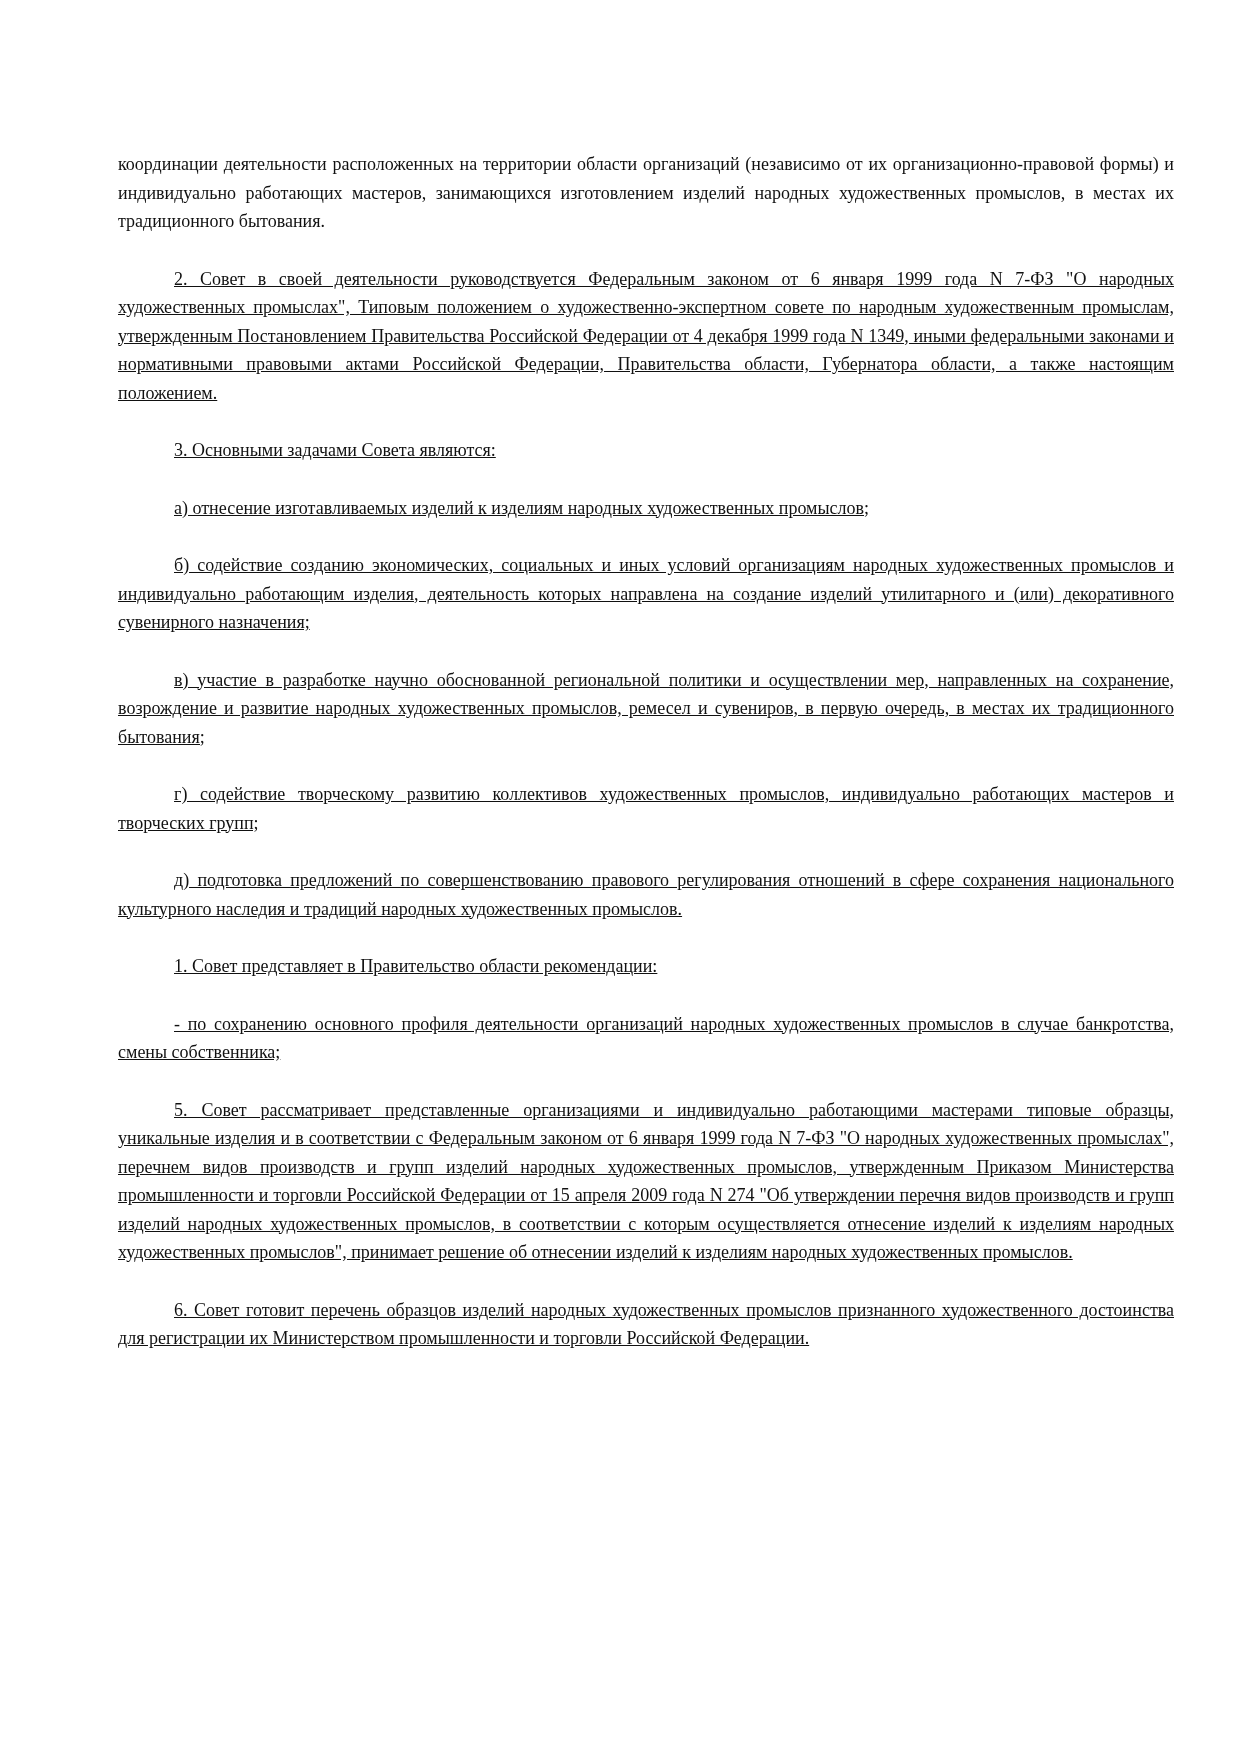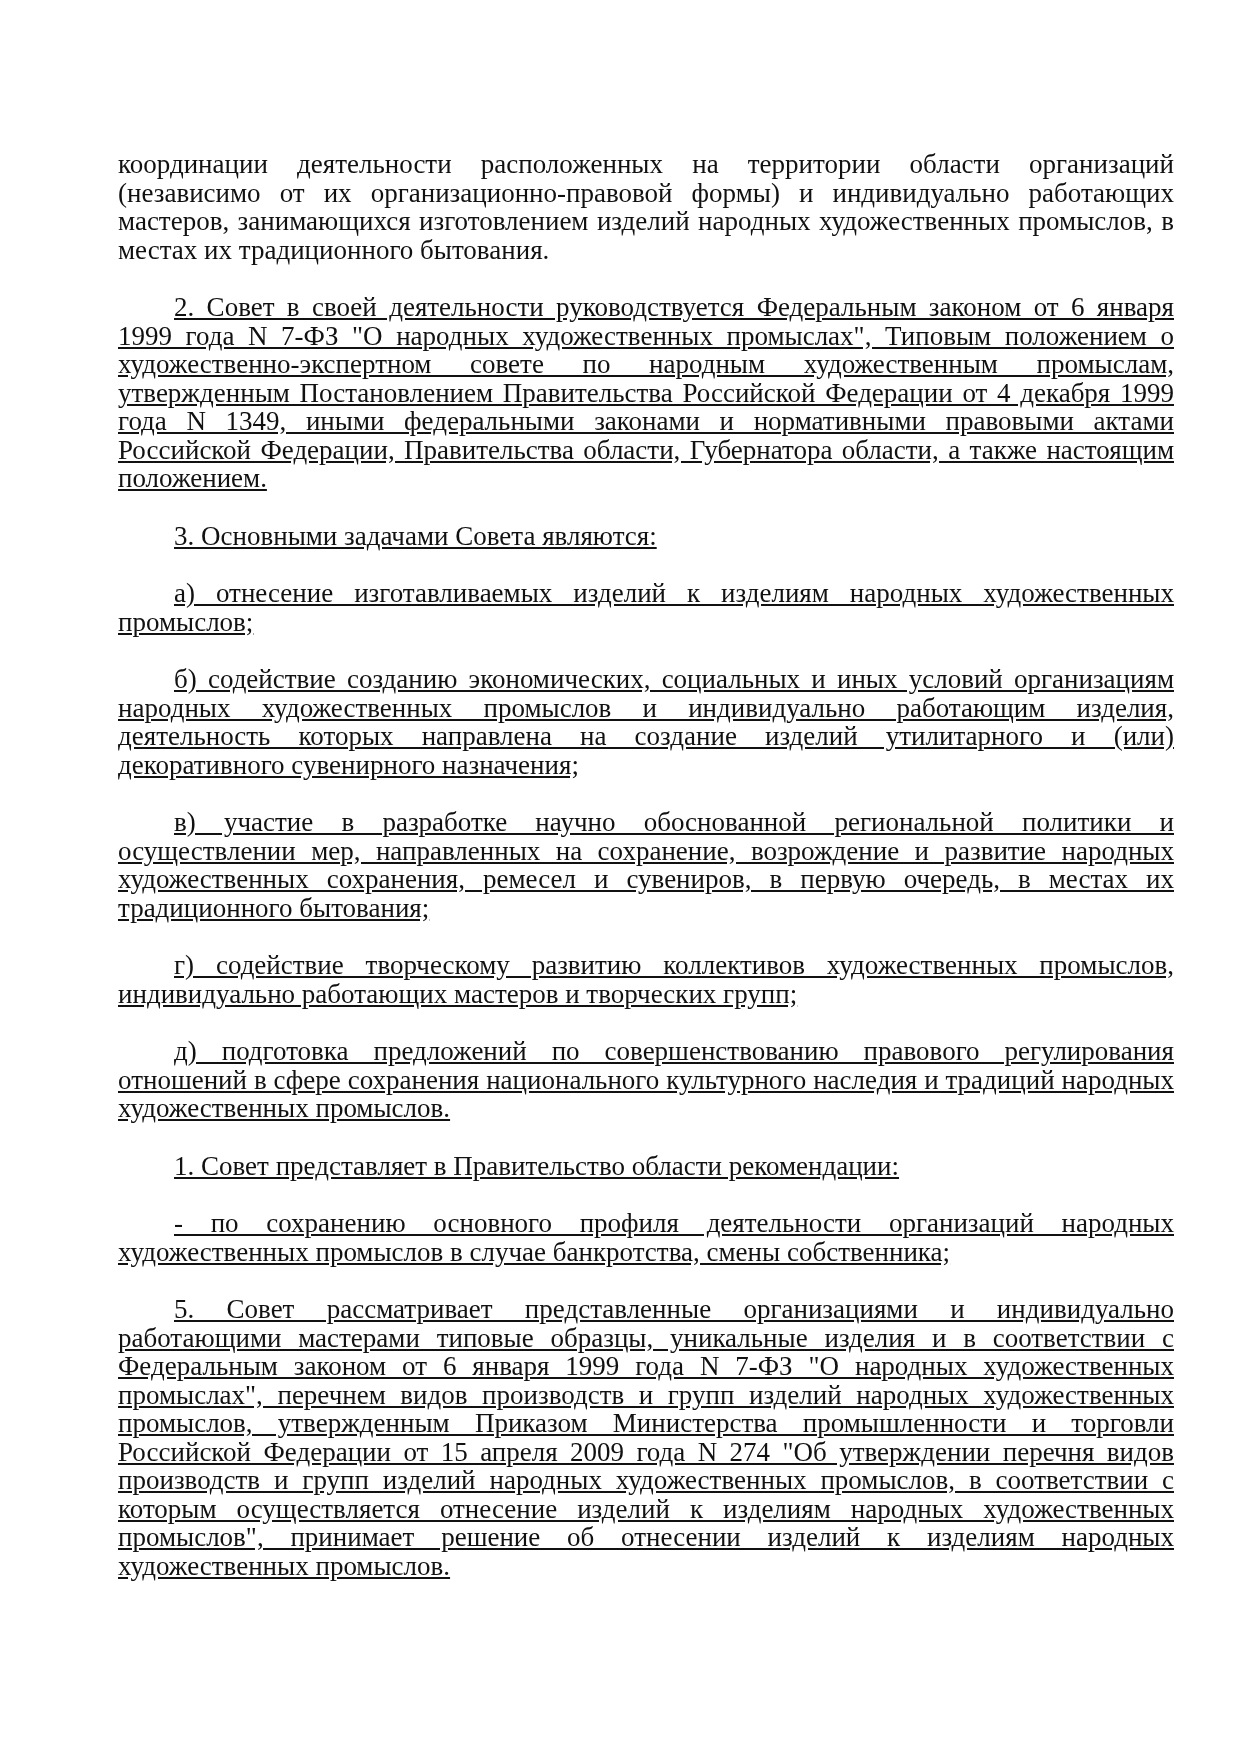--- a/index.html
+++ b/index.html
@@ -1,35 +1,36 @@
 <!DOCTYPE html>
 <html><head>
 <meta charset="utf-8">
 <style>
   html, body { margin: 0; padding: 0; background: #ffffff; }
   body { width: 1240px; height: 1754px; position: relative; overflow: hidden; }
   .page {
     position: absolute; left: 118px; top: 150px; width: 1056px;
     font-family: "Liberation Serif", "DejaVu Serif", serif;
-    font-size: 27px; line-height: 28.5px; color: #111;
+    font-size: 18px; line-height: 28.5px; color: #111;
     text-align: justify;
   }
   .para { margin: 0 0 28px 0; text-indent: 0; }
   .para.indent { text-indent: 56px; text-decoration: underline; }
   .para.first { margin-bottom: 29px; }
   .para.sp { margin-bottom: 29px; }
 </style>
 </head>
 <body>
 
 <div class="page">
   <p class="para first">координации деятельности расположенных на территории области организаций (независимо от их организационно-правовой формы) и индивидуально работающих мастеров, занимающихся изготовлением изделий народных художественных промыслов, в местах их традиционного бытования.</p>
   <p class="para indent sp">2. Совет в своей деятельности руководствуется Федеральным законом от 6 января 1999 года N 7-ФЗ "О народных художественных промыслах", Типовым положением о художественно-экспертном совете по народным художественным промыслам, утвержденным Постановлением Правительства Российской Федерации от 4 декабря 1999 года N 1349, иными федеральными законами и нормативными правовыми актами Российской Федерации, Правительства области, Губернатора области, а также настоящим положением.</p>
   <p class="para indent sp">3. Основными задачами Совета являются:</p>
   <p class="para indent sp">а) отнесение изготавливаемых изделий к изделиям народных художественных промыслов;</p>
   <p class="para indent sp">б) содействие созданию экономических, социальных и иных условий организациям народных художественных промыслов и индивидуально работающим изделия, деятельность которых направлена на создание изделий утилитарного и (или) декоративного сувенирного назначения;</p>
-  <p class="para indent sp">в) участие в разработке научно обоснованной региональной политики и осуществлении мер, направленных на сохранение, возрождение и развитие народных художественных сохранения, ремесел и сувениров, в первую очередь, в местах их традиционного бытования;</p>
+  <p class="para indent sp">в) участие в разработке научно обоснованной региональной политики и осуществлении мер, направленных на сохранение, возрождение и развитие народных художественных промыслов, ремесел и сувениров, в первую очередь, в местах их традиционного бытования;</p>
   <p class="para indent sp">г) содействие творческому развитию коллективов художественных промыслов, индивидуально работающих мастеров и творческих групп;</p>
   <p class="para indent sp">д) подготовка предложений по совершенствованию правового регулирования отношений в сфере сохранения национального культурного наследия и традиций народных художественных промыслов.</p>
   <p class="para indent sp">1. Совет представляет в Правительство области рекомендации:</p>
   <p class="para indent sp">- по сохранению основного профиля деятельности организаций народных художественных промыслов в случае банкротства, смены собственника;</p>
   <p class="para indent sp">5. Совет рассматривает представленные организациями и индивидуально работающими мастерами типовые образцы, уникальные изделия и в соответствии с Федеральным законом от 6 января 1999 года N 7-ФЗ "О народных художественных промыслах", перечнем видов производств и групп изделий народных художественных промыслов, утвержденным Приказом Министерства промышленности и торговли Российской Федерации от 15 апреля 2009 года N 274 "Об утверждении перечня видов производств и групп изделий народных художественных промыслов, в соответствии с которым осуществляется отнесение изделий к изделиям народных художественных промыслов", принимает решение об отнесении изделий к изделиям народных художественных промыслов.</p>
+  <p class="para indent sp">6. Совет готовит перечень образцов изделий народных художественных промыслов признанного художественного достоинства для регистрации их Министерством промышленности и торговли Российской Федерации.</p>
 </div>
 
 </body></html>

